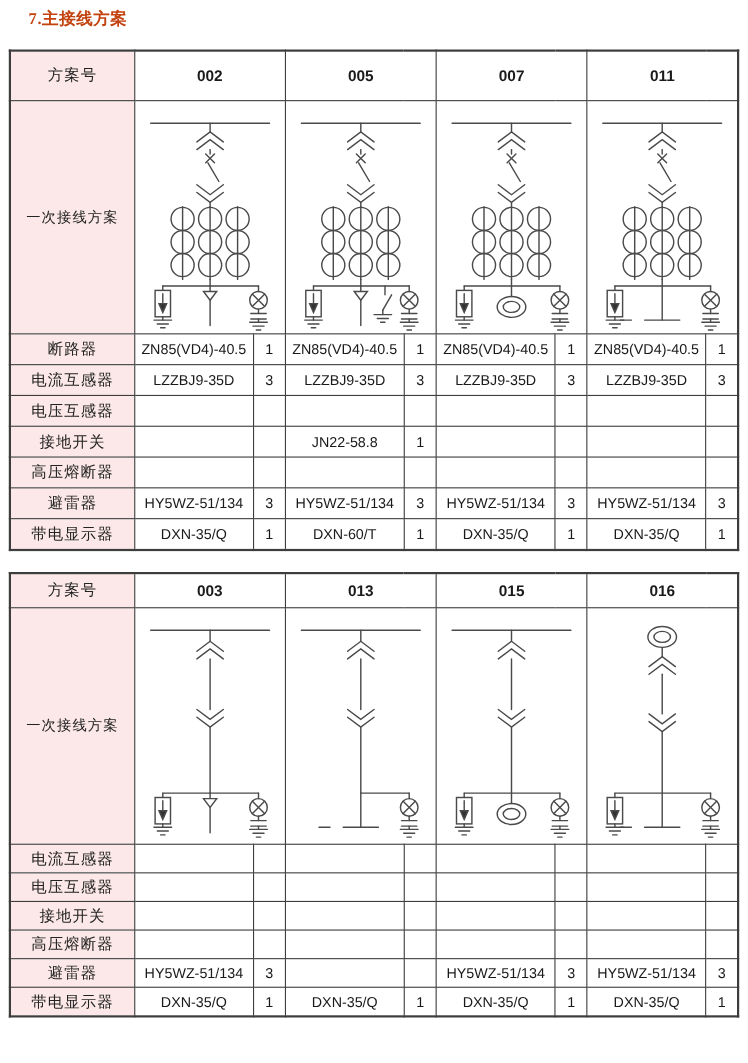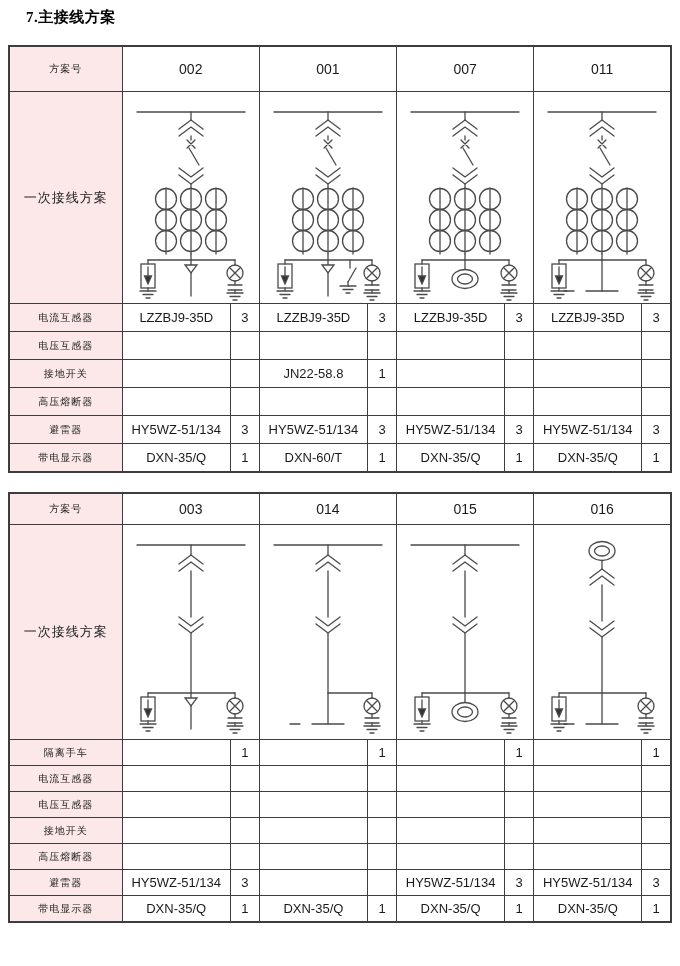--- a/index.html
+++ b/index.html
@@ -19,57 +19,57 @@
   }
   table.t1{margin-top:18px;}
   table.t2{margin-top:19px;}
   .scheme-table td{
     border:1px solid #3d3d3d; text-align:center; vertical-align:middle;
     padding:0; overflow:hidden; white-space:nowrap;
   }
   td.lbl{
     background:#fce8e8;
     font-family:"Liberation Serif", serif;
-    font-size:10px; letter-spacing:1px; color:#222;
+    font-size:14px; letter-spacing:1px; color:#222;
   }
-  td.num{font-size:14px; font-weight:400;}
+  td.num{font-size:14px; font-weight:700;}
   td.val{font-size:13px;}
   td.qty{font-size:13px;}
   td.diag{vertical-align:middle;}
   td.diag svg{display:block;margin:0 auto;}
   .t1 tr.hdr  td{height:44px;}
   .t1 tr.diagrow td{height:211px;}
   .t1 tr.comp td{height:27px;}
   .t2 tr.hdr  td{height:30px;}
   .t2 tr.diagrow td{height:214px;}
   .t2 tr.comp td{height:25px;}
   tr.diagrow td.lbl{font-size:13px;}
 </style>
 </head>
 <body>
 
-<h1 class="page-title" style="color: #000000; margin-left: 26px;">7.主接线方案</h1>
+<h1 class="page-title" style="color: #c2410c; margin-left: 26px;">7.主接线方案</h1>
 <div id="tables">
     <table class="scheme-table t1">
       <colgroup>
         <col style="width:113px">
         <col style="width:108px">
         <col style="width:29px">
         <col style="width:108px">
         <col style="width:29px">
         <col style="width:108px">
         <col style="width:29px">
         <col style="width:108px">
         <col style="width:29px">
       </colgroup>
       <tbody>
         <tr class="hdr">
           <td class="lbl">方案号</td>
           <td class="num" colspan="2">002</td>
-          <td class="num" colspan="2">001</td>
+          <td class="num" colspan="2">005</td>
           <td class="num" colspan="2">007</td>
           <td class="num" colspan="2">011</td>
         </tr>
         <tr class="diagrow">
           <td class="lbl">一次接线方案</td>
           <td class="diag" colspan="2">
             <svg width="136" height="211" viewBox="0 0 136 211">
               <g stroke="#4a4a4a" stroke-width="1.3" fill="none" stroke-linecap="round">
                 <path d="M14 20H122"></path>
                 <path d="M68 20V28"></path>
@@ -241,20 +241,31 @@
                 <path d="M106.5 175.5L117.5 186.5M117.5 175.5L106.5 186.5"></path>
                 <path d="M112 189V193"></path>
                 <path d="M105 193H119M105 198H119"></path>
                 <path d="M112 198V201"></path>
                 <path d="M104 201H120M107 204.5H117M110 208H114"></path>
               </g>
             </svg>
           </td>
         </tr>
         <tr class="comp">
+          <td class="lbl">断路器</td>
+          <td class="val">ZN85(VD4)-40.5</td>
+          <td class="qty">1</td>
+          <td class="val">ZN85(VD4)-40.5</td>
+          <td class="qty">1</td>
+          <td class="val">ZN85(VD4)-40.5</td>
+          <td class="qty">1</td>
+          <td class="val">ZN85(VD4)-40.5</td>
+          <td class="qty">1</td>
+        </tr>
+        <tr class="comp">
           <td class="lbl">电流互感器</td>
           <td class="val">LZZBJ9-35D</td>
           <td class="qty">3</td>
           <td class="val">LZZBJ9-35D</td>
           <td class="qty">3</td>
           <td class="val">LZZBJ9-35D</td>
           <td class="qty">3</td>
           <td class="val">LZZBJ9-35D</td>
           <td class="qty">3</td>
         </tr>
@@ -324,21 +335,21 @@
         <col style="width:29px">
         <col style="width:108px">
         <col style="width:29px">
         <col style="width:108px">
         <col style="width:29px">
       </colgroup>
       <tbody>
         <tr class="hdr">
           <td class="lbl">方案号</td>
           <td class="num" colspan="2">003</td>
-          <td class="num" colspan="2">014</td>
+          <td class="num" colspan="2">013</td>
           <td class="num" colspan="2">015</td>
           <td class="num" colspan="2">016</td>
         </tr>
         <tr class="diagrow">
           <td class="lbl">一次接线方案</td>
           <td class="diag" colspan="2">
             <svg width="136" height="214" viewBox="0 0 136 214">
               <g stroke="#4a4a4a" stroke-width="1.3" fill="none" stroke-linecap="round">
                 <path d="M14 20H122"></path>
                 <path d="M68 20V30"></path>
@@ -442,31 +453,20 @@
                 <path d="M106.5 175.5L117.5 186.5M117.5 175.5L106.5 186.5"></path>
                 <path d="M112 189V193"></path>
                 <path d="M105 193H119M105 198H119"></path>
                 <path d="M112 198V201"></path>
                 <path d="M104 201H120M107 204.5H117M110 208H114"></path>
               </g>
             </svg>
           </td>
         </tr>
         <tr class="comp">
-          <td class="lbl">隔离手车</td>
-          <td class="val"></td>
-          <td class="qty">1</td>
-          <td class="val"></td>
-          <td class="qty">1</td>
-          <td class="val"></td>
-          <td class="qty">1</td>
-          <td class="val"></td>
-          <td class="qty">1</td>
-        </tr>
-        <tr class="comp">
           <td class="lbl">电流互感器</td>
           <td class="val"></td>
           <td class="qty"></td>
           <td class="val"></td>
           <td class="qty"></td>
           <td class="val"></td>
           <td class="qty"></td>
           <td class="val"></td>
           <td class="qty"></td>
         </tr>

